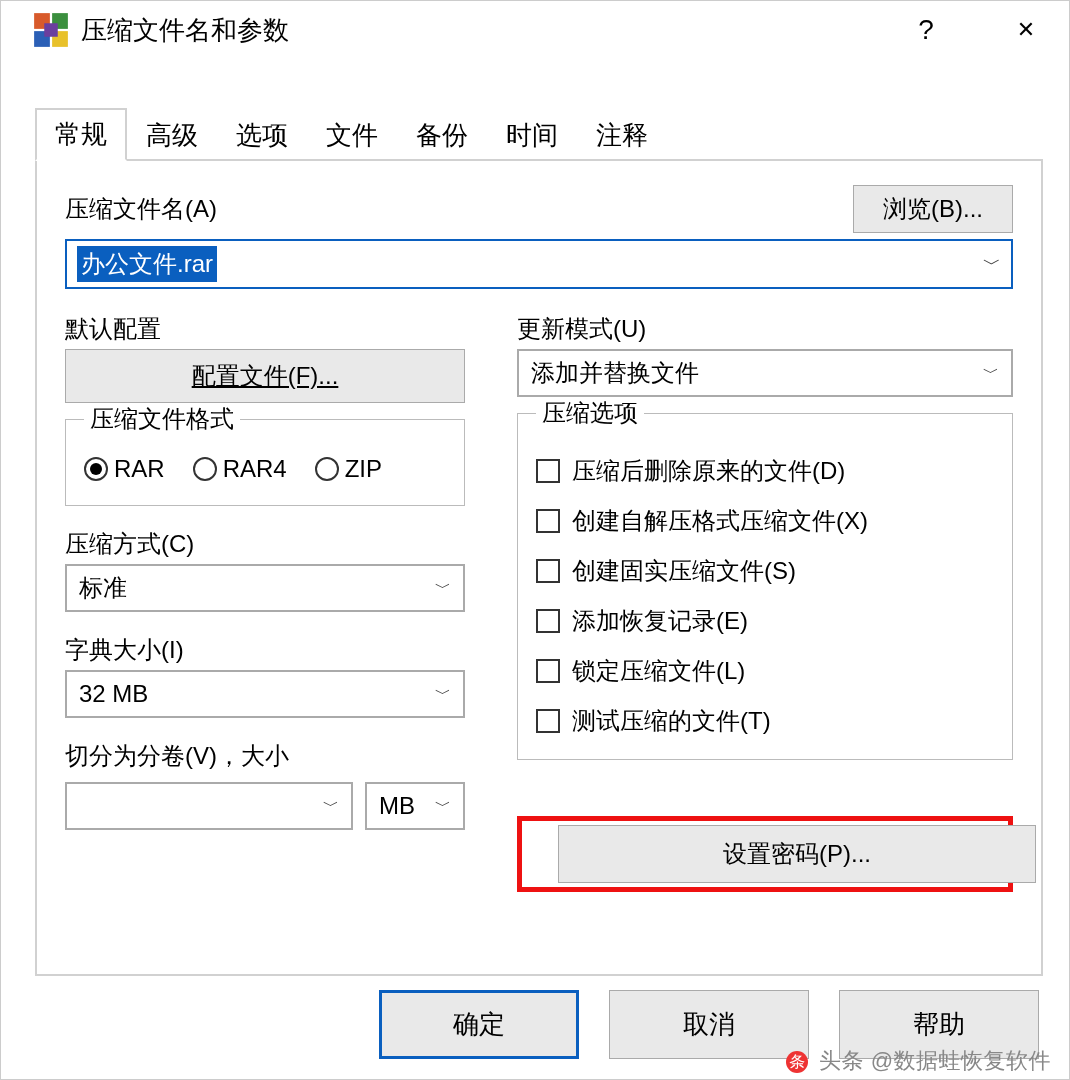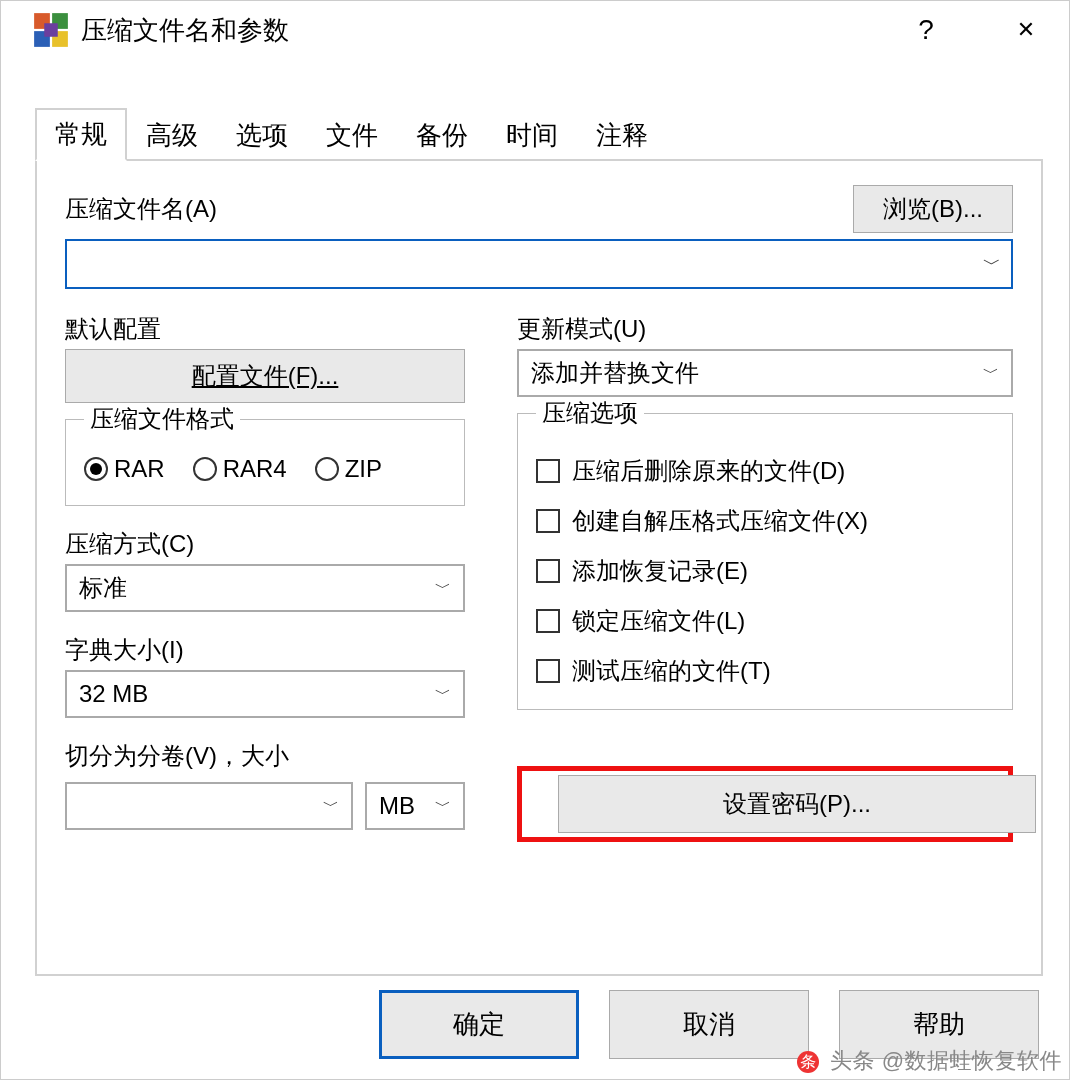--- a/index.html
+++ b/index.html
@@ -230,21 +230,21 @@
     padding: 14px 0;
     font-size: 26px;
   }
   .btn.ok {
     border: 3px solid #0a5fbf;
     background: #e9e9e9;
   }
 
   .watermark {
     position: absolute;
-    right: 8px; bottom: 4px;
+    right: 19px; bottom: 4px;
     font-size: 22px;
     color: #888;
     letter-spacing: 0.5px;
     pointer-events: none;
   }
   .wm-icon {
     display: inline-block;
     width: 22px; height: 22px;
     border-radius: 50%;
     background: #e33;
@@ -286,20 +286,21 @@
   </div>
 
   <div class="tab-content">
 
     <div class="row1">
       <div class="label">压缩文件名(A)</div>
       <button class="btn browse">浏览(B)...</button>
     </div>
 
     <div class="combo">
+      <span class="sel-text">办公文件.rar</span>
       <span class="chev">﹀</span>
     </div>
 
     <div class="cols">
 
       <div class="col-left">
 
         <div class="label">默认配置</div>
         <button class="btn wide">配置文件(F)...</button>
 
@@ -360,20 +361,24 @@
             <label class="chk">
               <span class="box"></span>
               <span>压缩后删除原来的文件(D)</span>
             </label>
             <label class="chk">
               <span class="box"></span>
               <span>创建自解压格式压缩文件(X)</span>
             </label>
             <label class="chk">
               <span class="box"></span>
+              <span>创建固实压缩文件(S)</span>
+            </label>
+            <label class="chk">
+              <span class="box"></span>
               <span>添加恢复记录(E)</span>
             </label>
             <label class="chk">
               <span class="box"></span>
               <span>锁定压缩文件(L)</span>
             </label>
             <label class="chk">
               <span class="box"></span>
               <span>测试压缩的文件(T)</span>
             </label>

